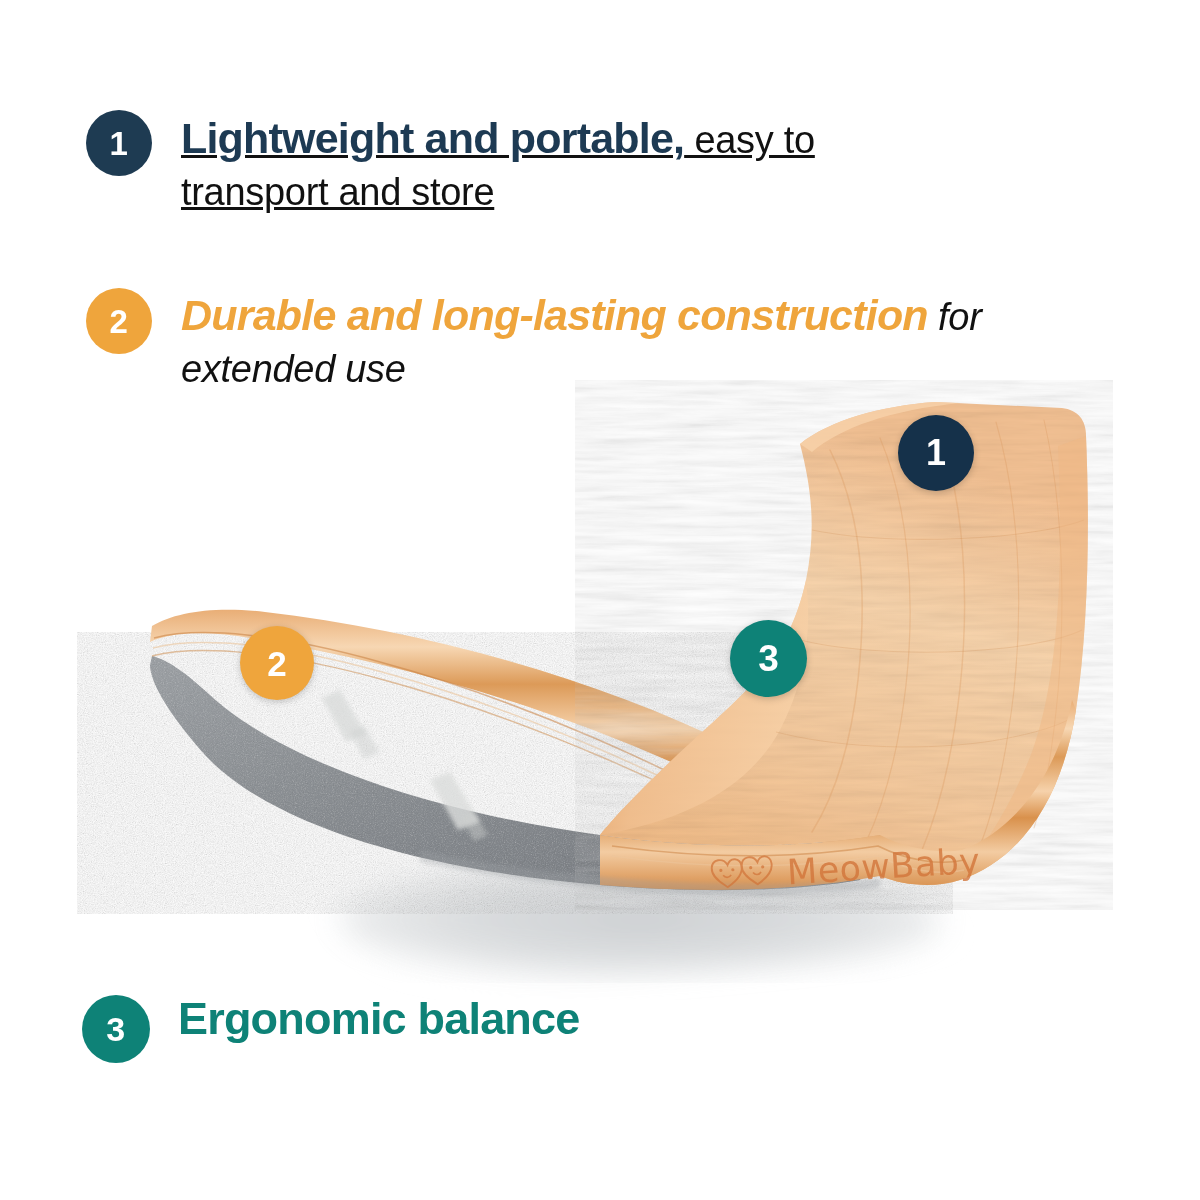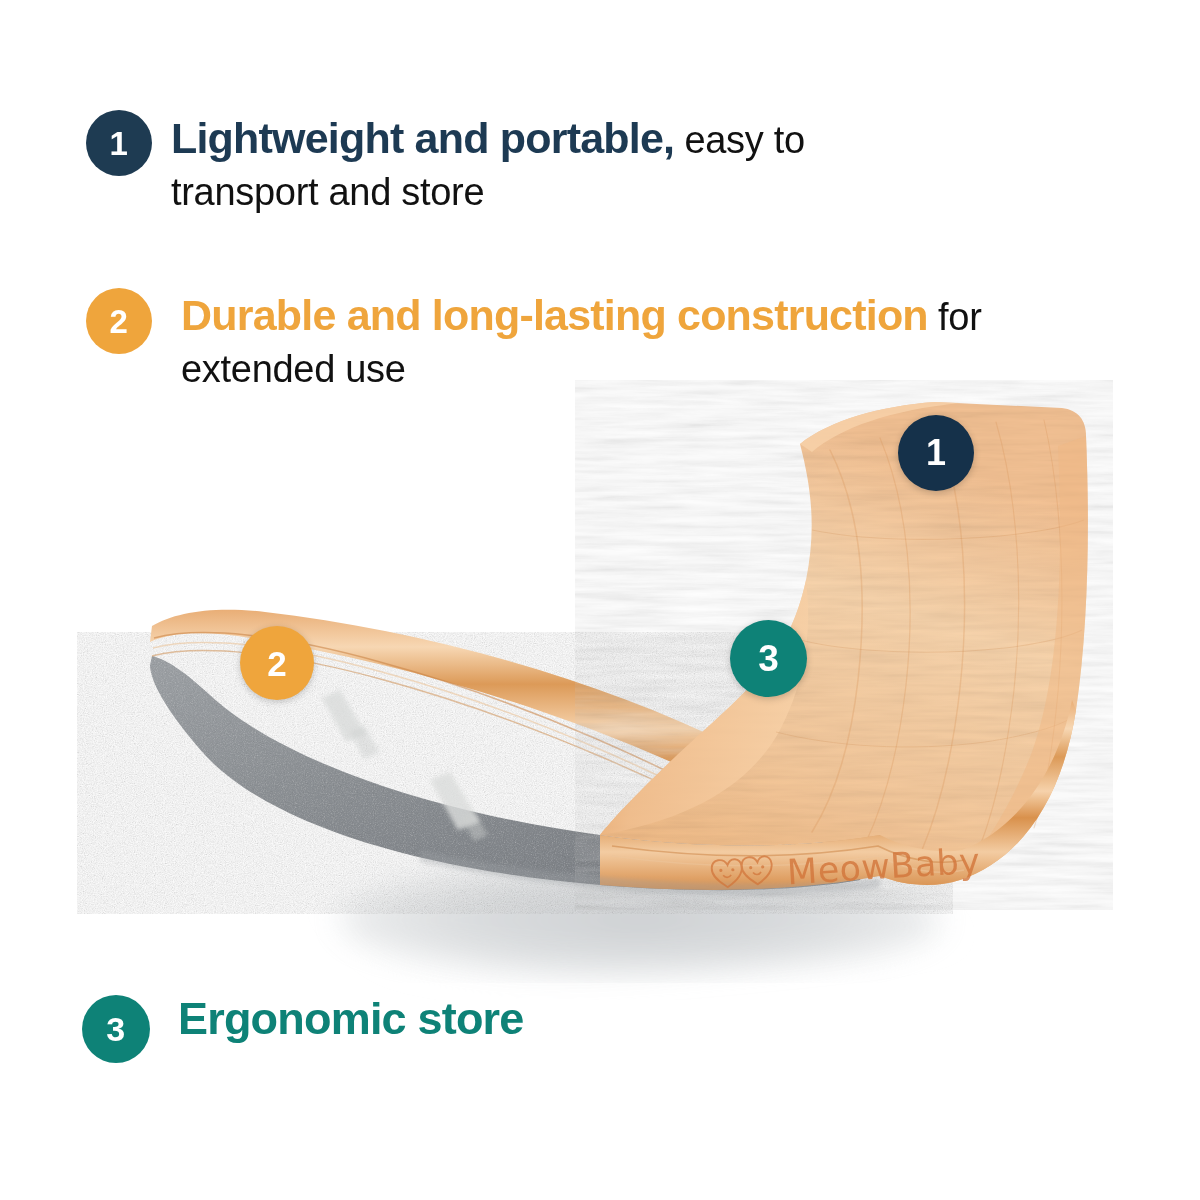--- a/index.html
+++ b/index.html
@@ -32,27 +32,27 @@
     line-height:1.36;
     color:#111111;
     letter-spacing:-0.3px;
     font-weight:400;
   }
   .ftext .lead { font-weight:700; letter-spacing:-0.8px; }
 
   
   #feature-1 { left:86px; top:110px; }
   #feature-1 .badge { width:66px; height:66px; font-size:33px; background:#1e3b52; }
-  #feature-1 .ftext { margin-left:19px; width:790px; margin-top:-1px; }
+  #feature-1 .ftext { margin-left:29px; width:790px; margin-top:-1px;text-decoration:underline; }
   #feature-1 .lead { color:#1d3a53; font-size:43px; }
 
   
   #feature-2 { left:86px; top:288px; }
   #feature-2 .badge { width:66px; height:66px; font-size:33px; background:#efa53c; }
-  #feature-2 .ftext { margin-left:29px; width:930px; margin-top:-2px; }
+  #feature-2 .ftext { margin-left:29px; width:930px; margin-top:-2px;font-style:italic; }
   #feature-2 .lead { color:#efa53c; font-size:43px; }
 
   
   #feature-3 { left:82px; top:995px; }
   #feature-3 .badge { width:68px; height:68px; font-size:34px; background:#0e8277; }
   #feature-3 .ftext { margin-left:28px; width:760px; margin-top:-3px; }
   #feature-3 .lead { color:#0e8277; font-size:45px; display:block; line-height:1.22; }
   #feature-3 .sub  { display:block; line-height:1.26; margin-top:2px; }
 
   
@@ -274,17 +274,17 @@
     </div>
   </div>
 
   <div class="marker" id="marker-1">1</div>
   <div class="marker" id="marker-2">2</div>
   <div class="marker" id="marker-3">3</div>
 
   <div class="feature" id="feature-3">
     <div class="badge">3</div>
     <div class="ftext">
-        <span class="lead">Ergonomic store</span>
+        <span class="lead">Ergonomic balance</span>
       </div>
   </div>
 
 </div>
 
 </body></html>

